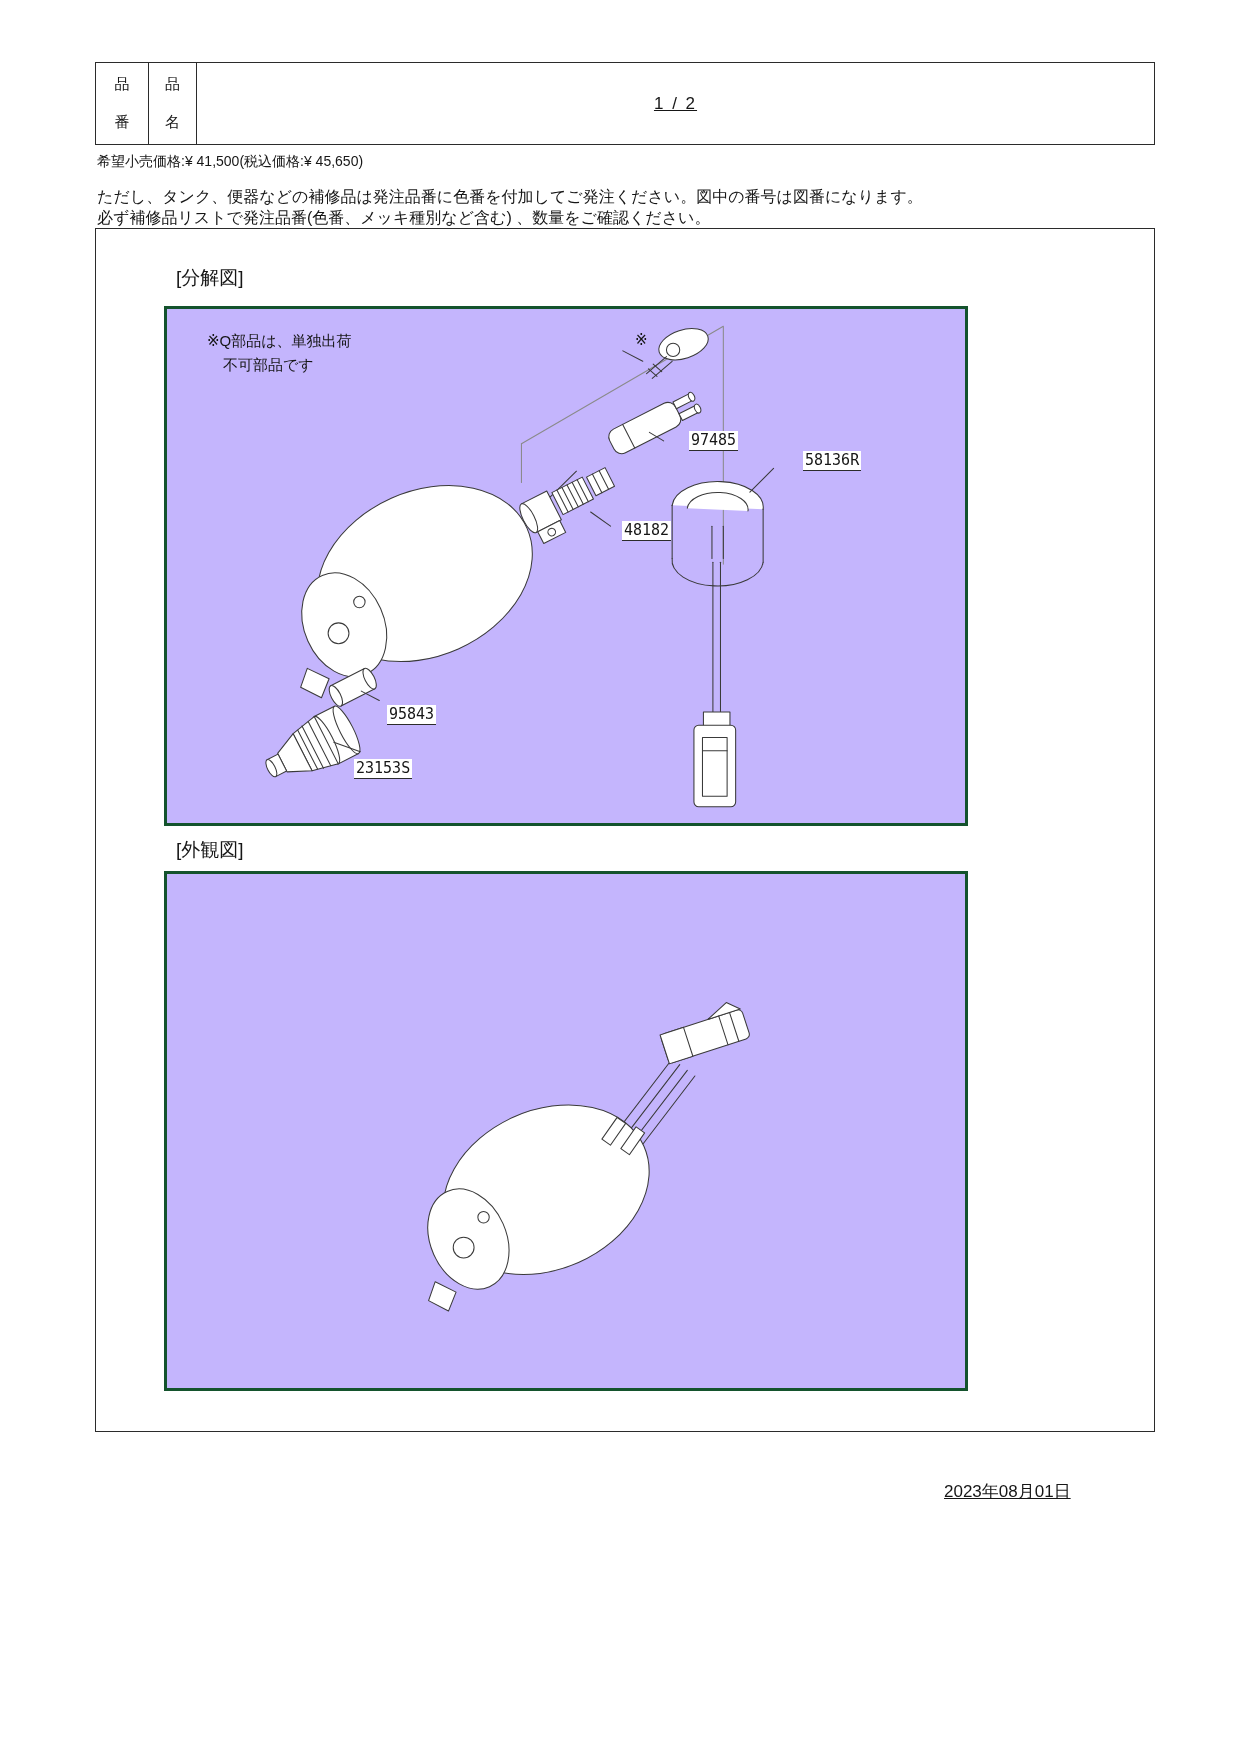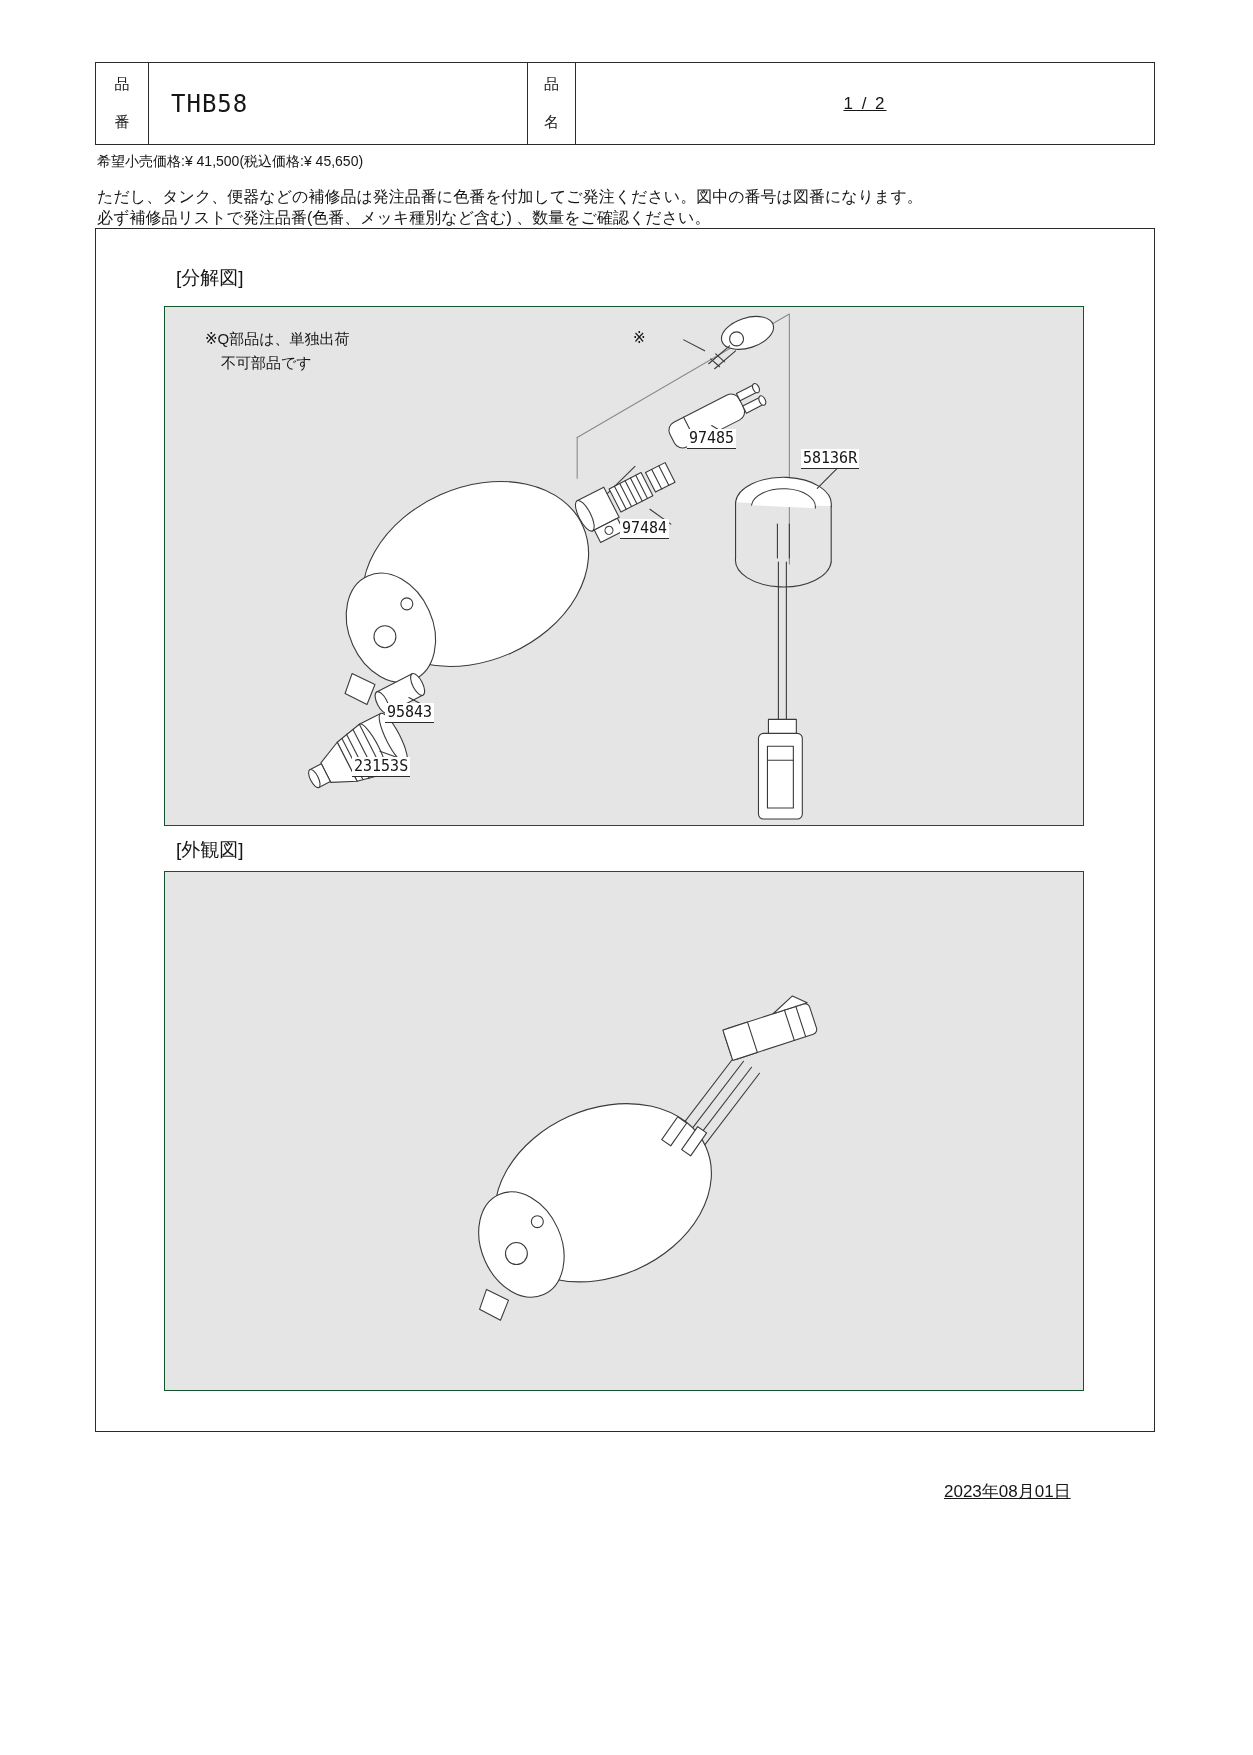--- a/index.html
+++ b/index.html
@@ -50,23 +50,23 @@
     width: 1060px; height: 1204px;
     border: 1.5px solid #2b2b2b;
     background: #fff;
   }
   .section-title { position: absolute; font-size: 19px; }
   #title-exploded { left: 80px; top: 36px; }
   #title-outline  { left: 80px; top: 608px; }
 
   .draw-box {
     position: absolute; left: 68px;
-    width: 920px; height: 520px;
-    border: 1px solid #14532d;
-    background: #e5e5e5;
+    width: 804px; height: 520px;
+    border: 3px solid #14532d;
+    background: #c4b5fd;
   }
   #box-exploded { top: 77px; }
   #box-outline  { top: 642px; }
 
   .drawing { position: absolute; left: 0; top: 0; width: 100%; height: 100%; }
 
   .draw-note { position: absolute; left: 40px; top: 20px; font-size: 15px; line-height: 1.6; }
   .draw-note .indent { padding-left: 16px; }
   .asterisk-label { position: absolute; left: 468px; top: 22px; font-size: 15px; }
 
@@ -89,21 +89,20 @@
 </head>
 <body>
 
 <div class="page">
 
   <div class="header-table">
     <div class="ht-cell vert cell-code-label">
       <span>品</span>
       <span>番</span>
     </div>
-    <div class="ht-cell cell-code">THB58</div>
     <div class="ht-cell vert cell-name-label">
       <span>品</span>
       <span>名</span>
     </div>
     <div class="ht-cell cell-page">1 / 2</div>
   </div>
 
   <div class="price-line">希望小売価格:¥ 41,500(税込価格:¥ 45,650)</div>
   <div class="order-notes">
     <div>ただし、タンク、便器などの補修品は発注品番に色番を付加してご発注ください。図中の番号は図番になります。</div>
@@ -222,21 +221,21 @@
       </svg>
 
       <div class="draw-note">
         <div>※Q部品は、単独出荷</div>
         <div class="indent">不可部品です</div>
       </div>
       <div class="asterisk-label">※</div>
 
       <div class="part-label" id="lbl-97485">97485</div>
       <div class="part-label" id="lbl-58136R">58136R</div>
-      <div class="part-label" id="lbl-97484">97484</div>
+      <div class="part-label" id="lbl-97484">48182</div>
       <div class="part-label" id="lbl-95843">95843</div>
       <div class="part-label" id="lbl-23153S">23153S</div>
     </div>
 
     <div class="section-title" id="title-outline">[外観図]</div>
 
     <div class="draw-box" id="box-outline">
       <svg class="drawing" viewBox="0 0 842 520">
         <g stroke="#3a3a3a" fill="none" stroke-width="1.1" stroke-linejoin="round" stroke-linecap="round">
 

